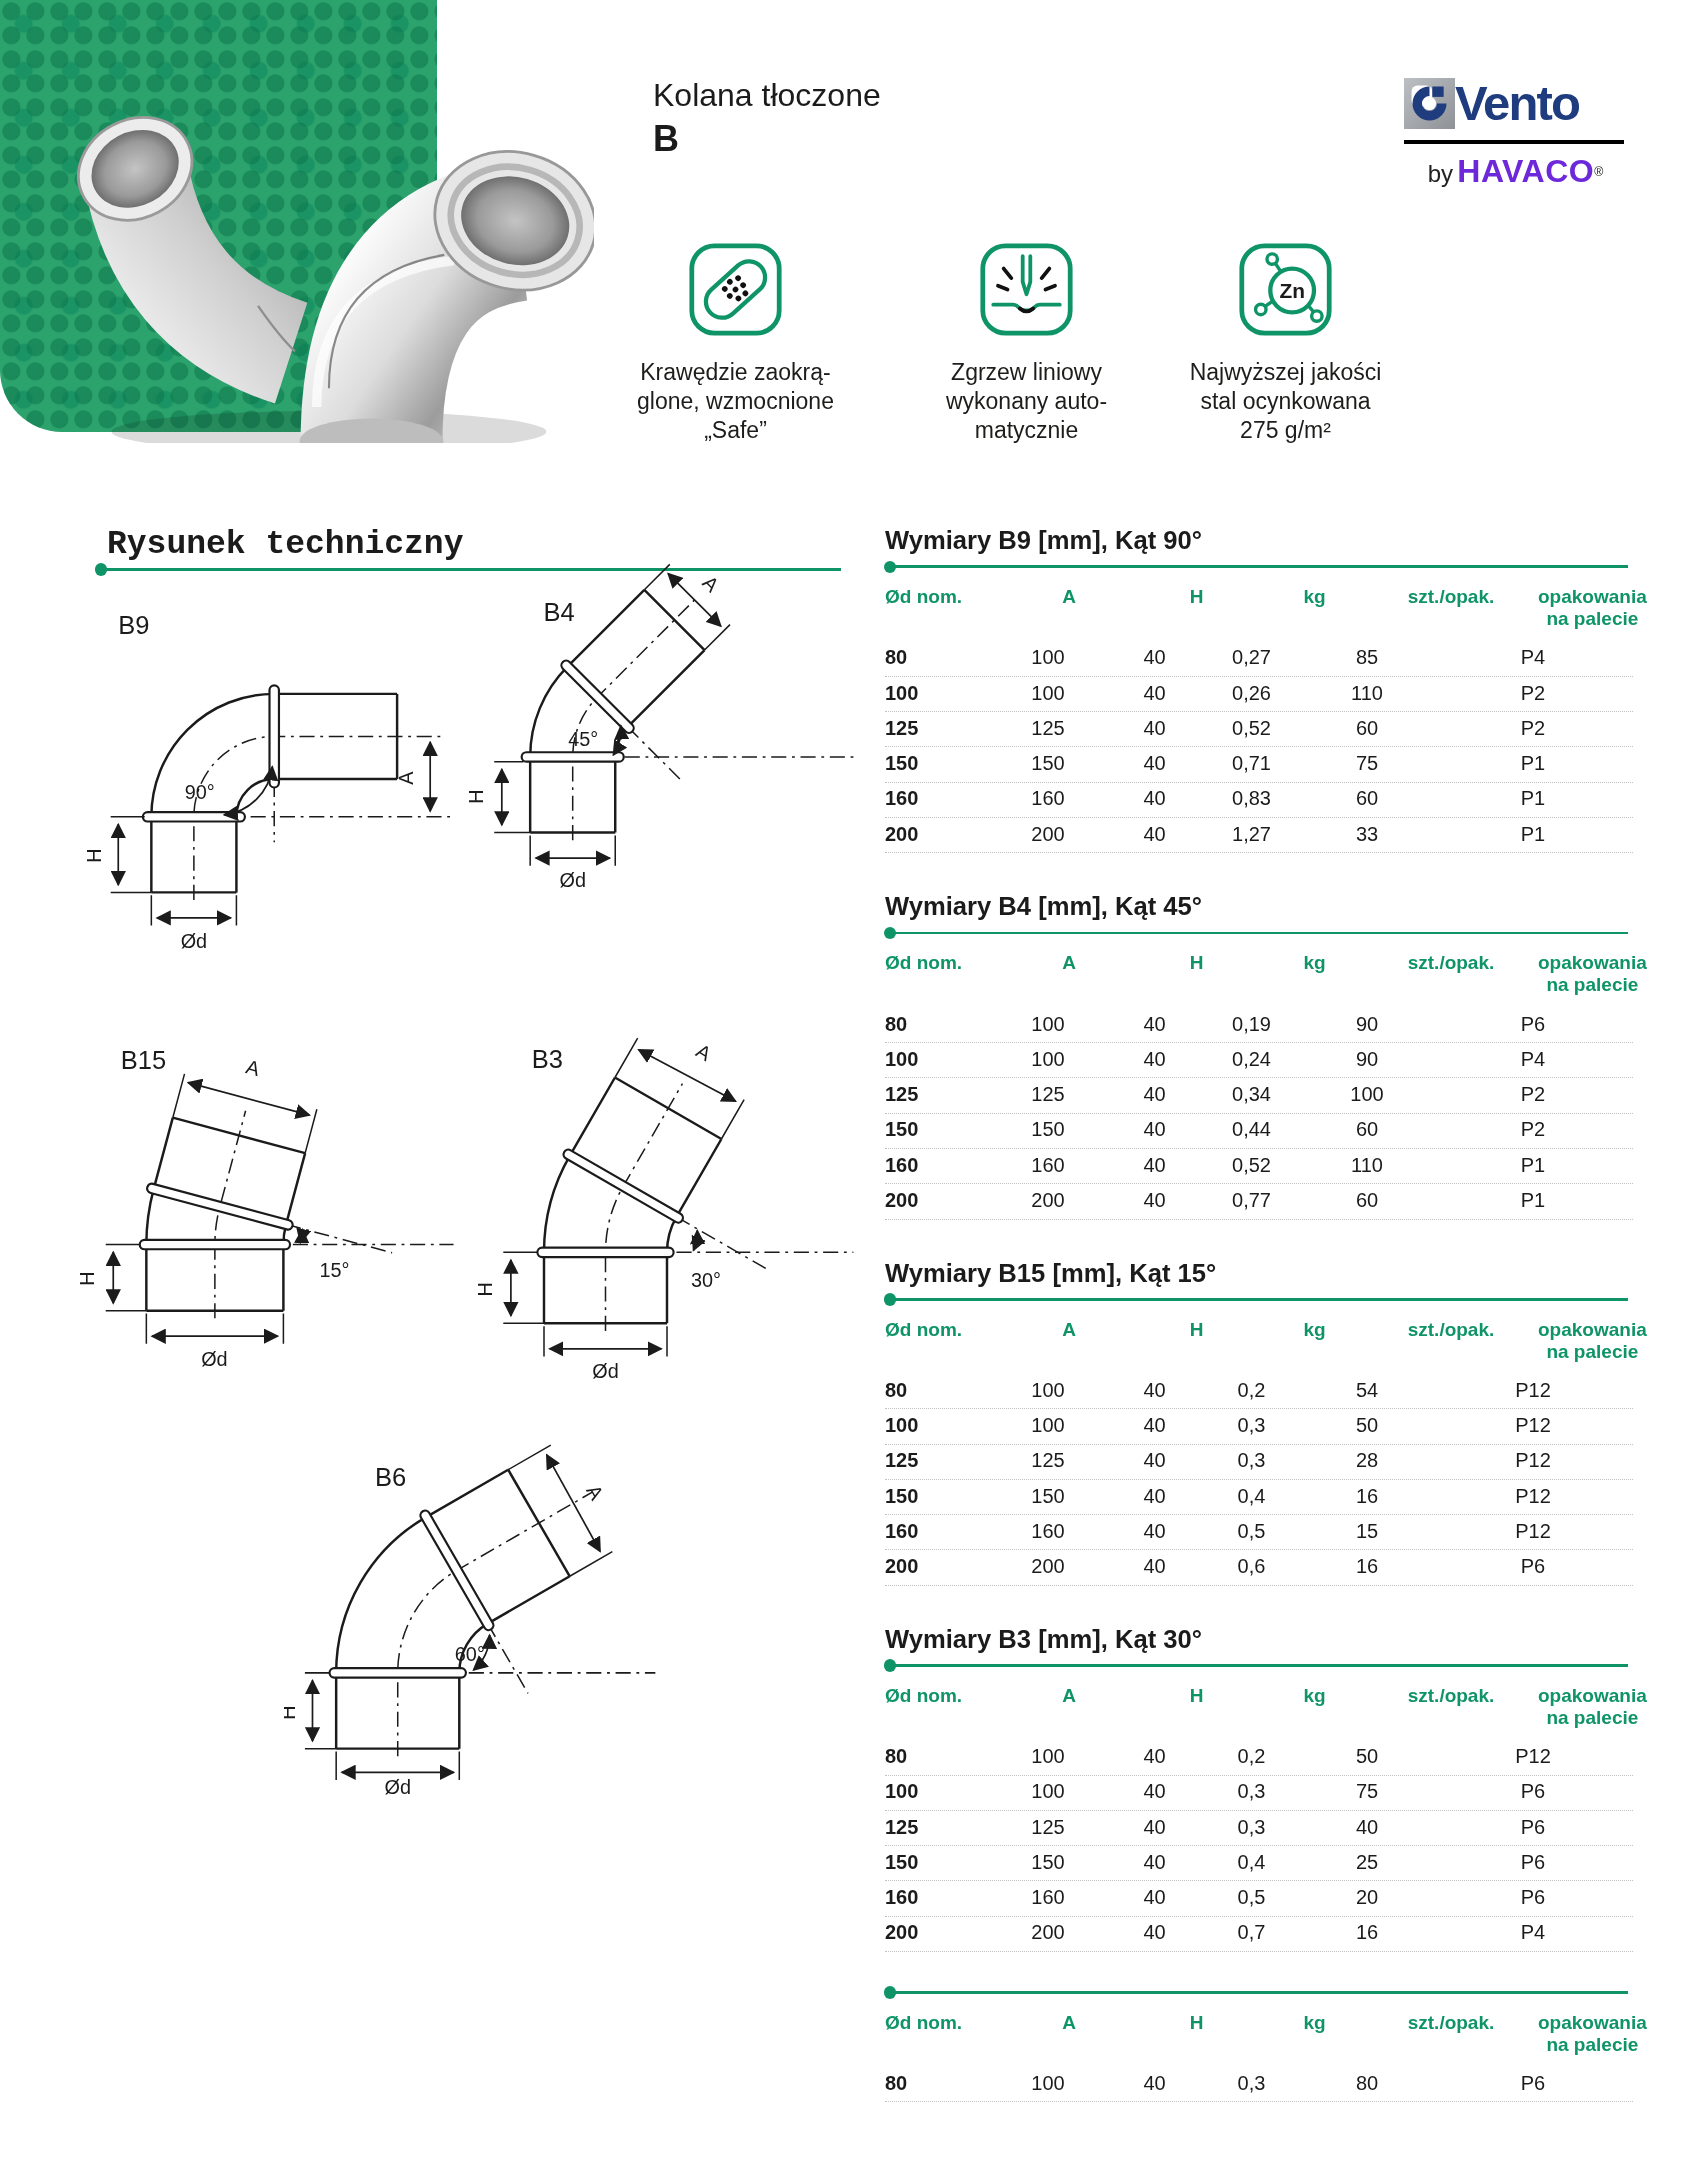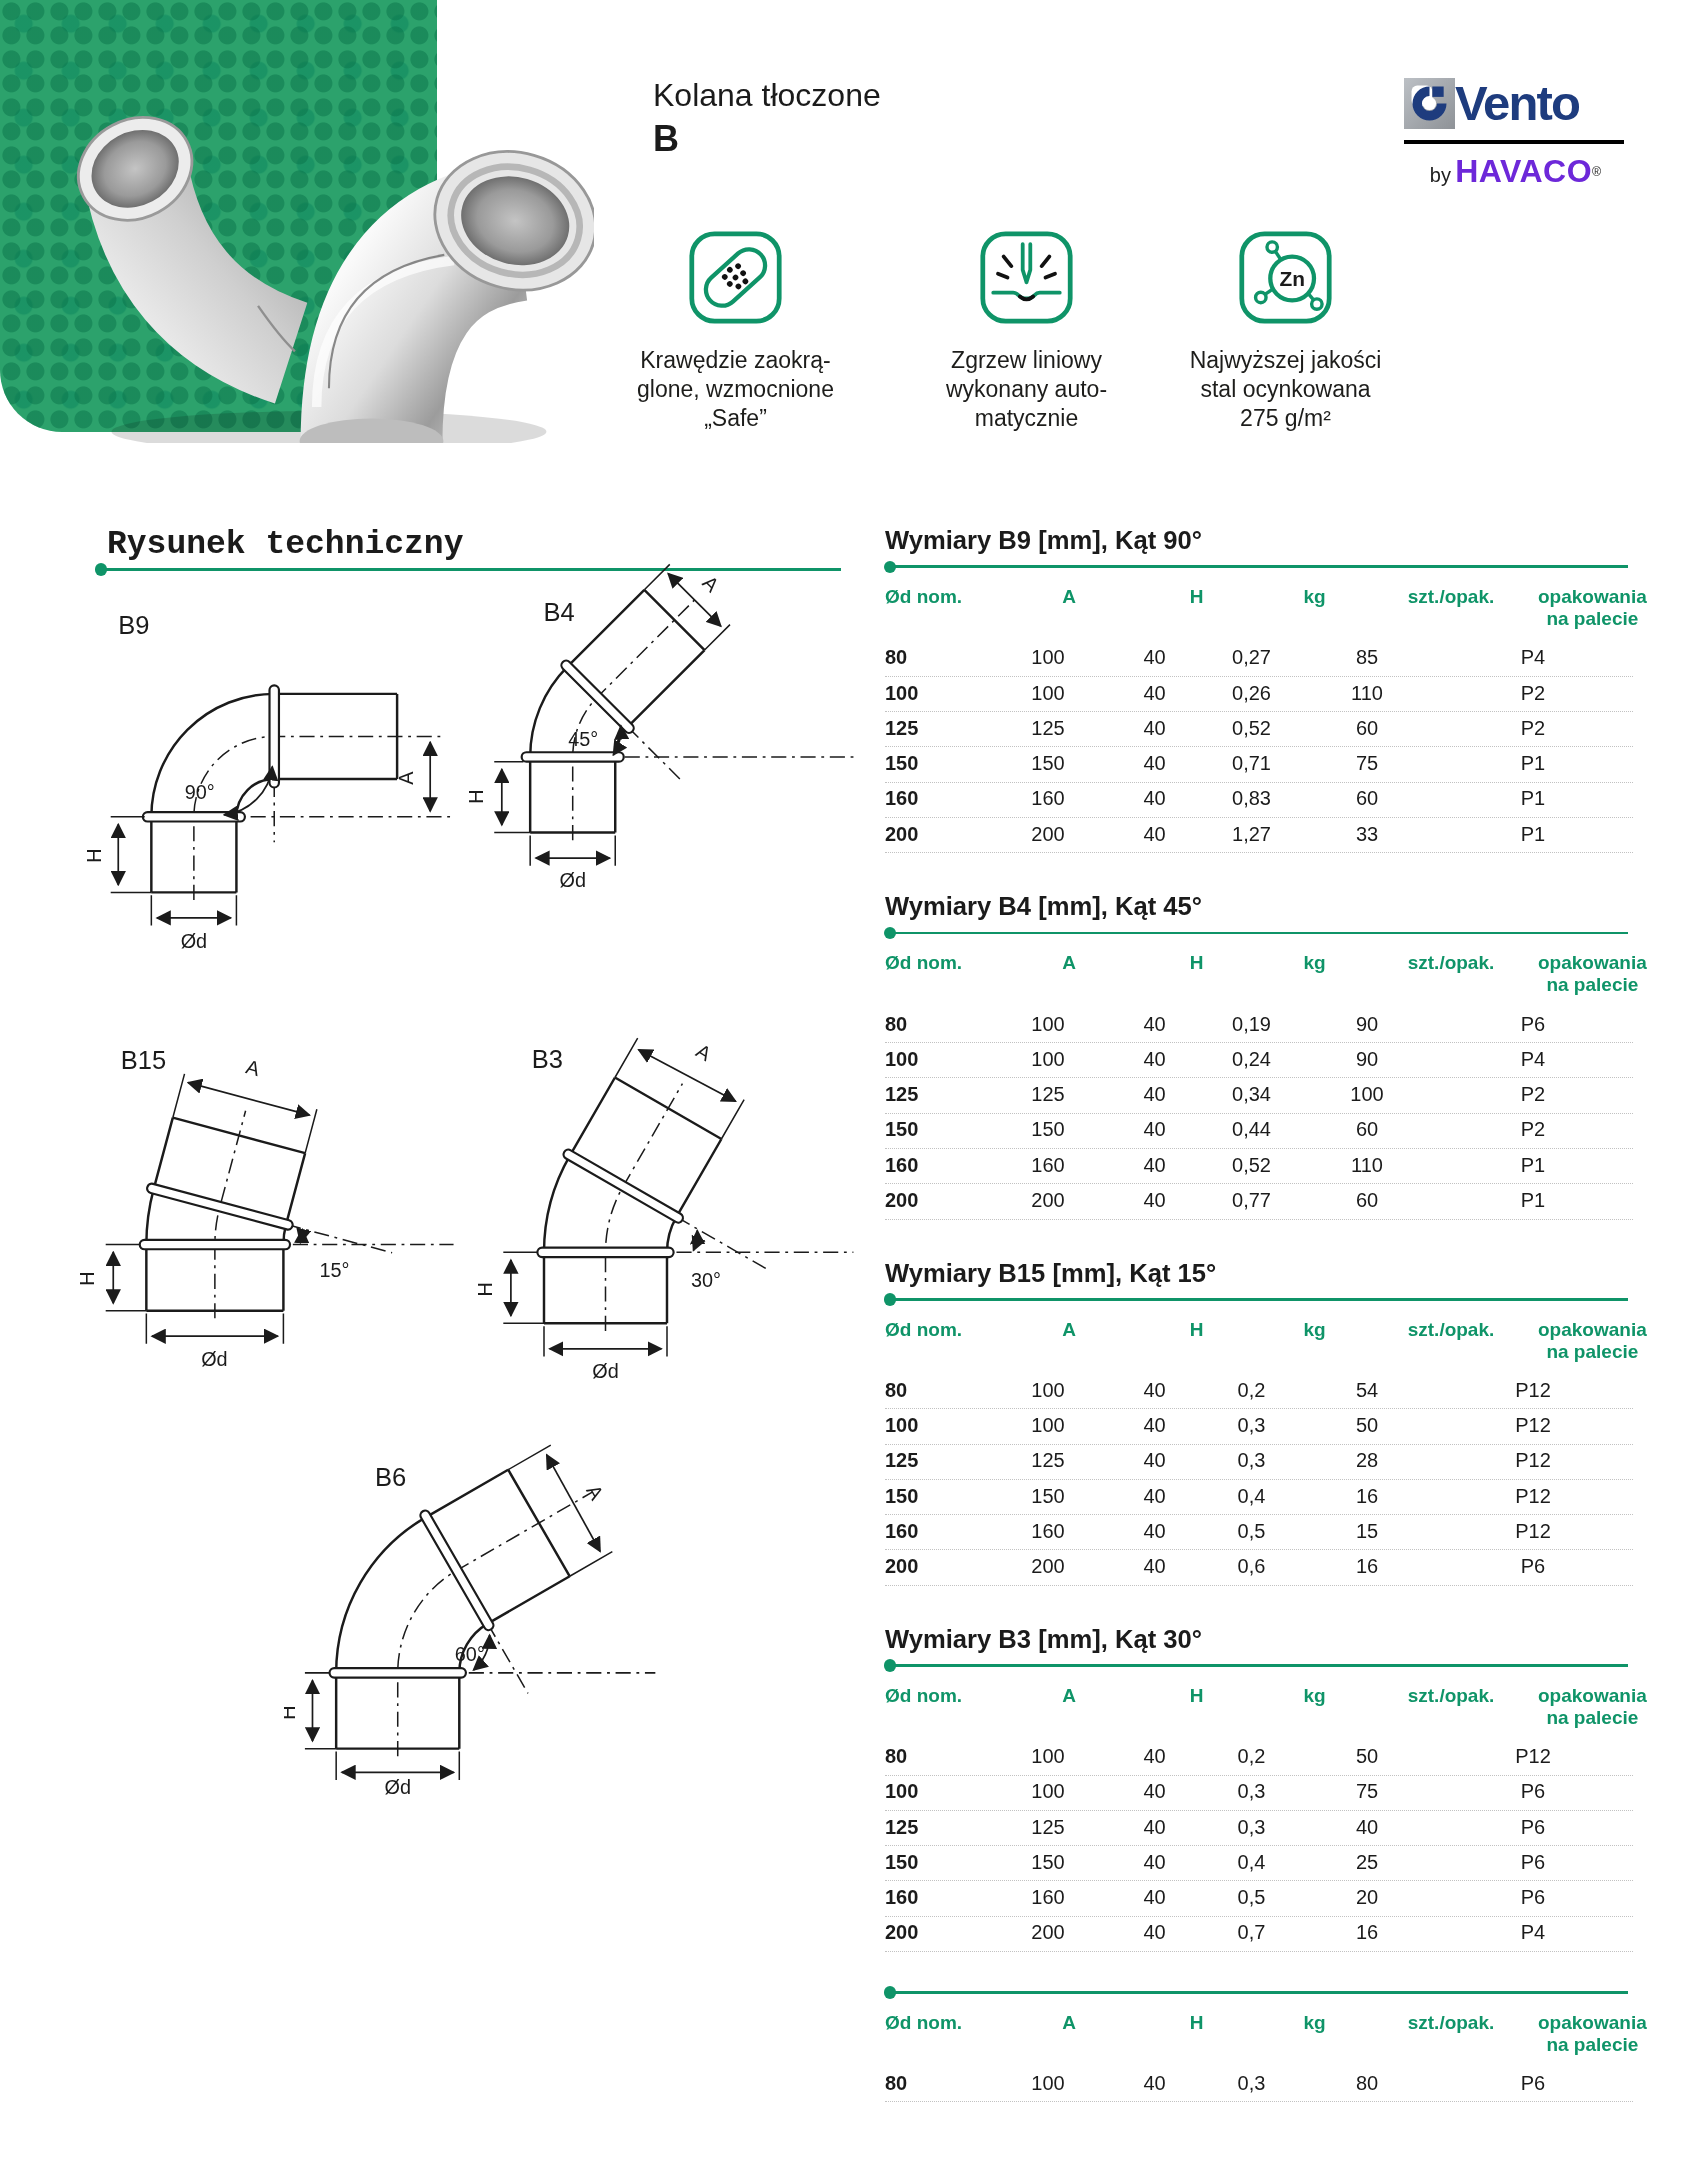--- a/index.html
+++ b/index.html
@@ -22,25 +22,25 @@
   }
   .photo{position:absolute;left:45px;top:26.5px;width:549px;height:416px;}
   
   .header-title{position:absolute;left:653px;top:79px;font-size:32px;line-height:1;text-align:right;}
   .header-code{position:absolute;left:653px;top:121px;font-size:36px;font-weight:bold;line-height:1;}
   .logo{position:absolute;left:1404px;top:78px;width:223px;}
   .logo-row{display:flex;align-items:center;gap:0;}
   .logo-word{font-size:49px;font-weight:bold;color:#1e3c7e;letter-spacing:-1.9px;line-height:1;}
   .logo-line{height:3.8px;background:#000;margin-top:11.4px;width:220px;}
   .logo-by{margin-top:8.5px;text-align:center;white-space:nowrap;}
-  .logo-by .by{font-size:20px;color:#222;}
+  .logo-by .by{font-size:24px;color:#222;}
   .logo-by .hv{font-size:32px;font-weight:800;letter-spacing:0.5px;color:#6d28d9;}
   .logo-by sup{font-size:12.3px;}
   
-  .feature{position:absolute;top:230px;width:237px;text-align:center;}
+  .feature{position:absolute;top:242px;width:237px;text-align:center;}
   .f1{left:617px}.f2{left:908px}.f3{left:1167px}
   .feature .fic{width:95px;height:95px;margin:0 auto;}
   .feature .cap{margin-top:18px;font-size:23px;line-height:29px;color:#1d1d1b;}
   
   .sec-title{position:absolute;left:107px;top:526px;font-size:33px;font-weight:bold;font-family:Liberation Mono, monospace;}
   .gline{position:relative;height:2.8px;background:#0f9468;}
   .gline::before{content:"";position:absolute;left:-0.9px;top:-4.7px;width:12.3px;height:12.3px;border-radius:50%;background:#0f9468;}
   .draw-line{position:absolute;left:96px;top:568px;width:745px;}
   
   .dwg{position:absolute;}

